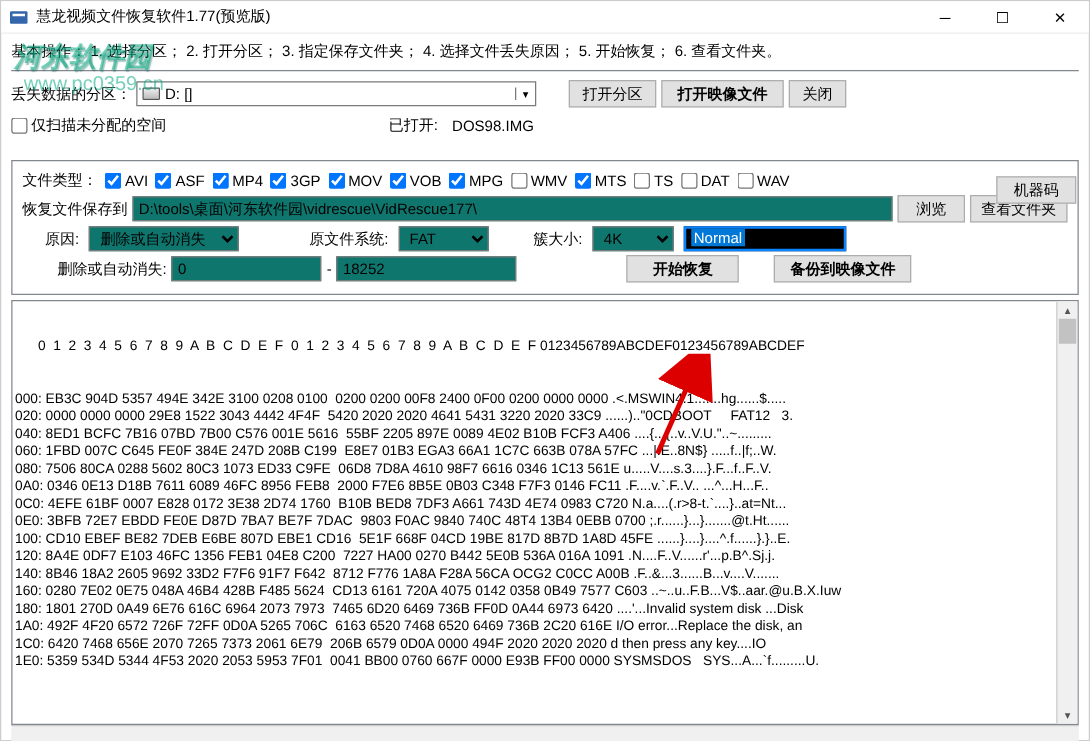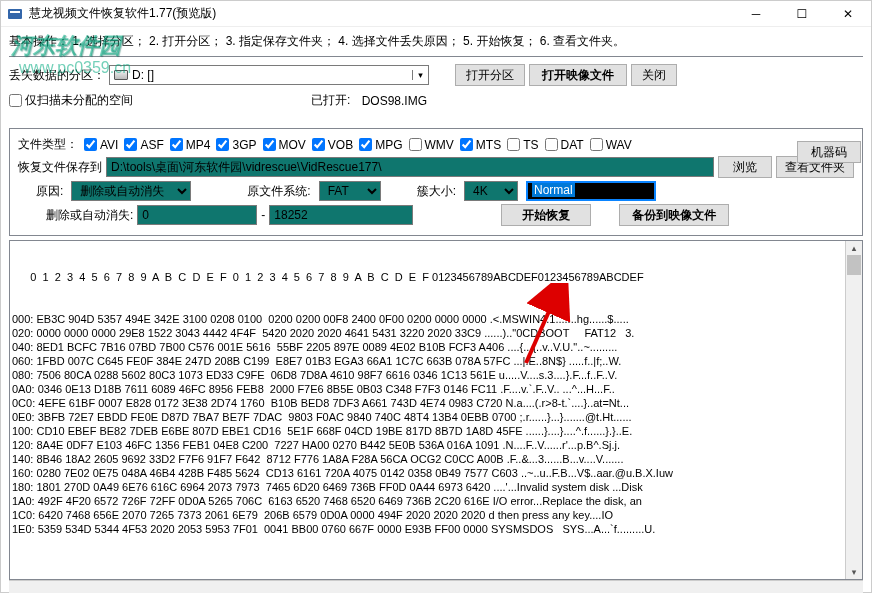--- a/index.html
+++ b/index.html
@@ -143,24 +143,24 @@
         <input type="text" style="flex: 1 1 0%;" value="D:\tools\桌面\河东软件园\vidrescue\VidRescue177\">
         <button class="btn" style="min-width:54px">浏览</button>
         <button class="btn">查看文件夹</button>
       </div>
       <div class="row" style="gap:8px">
         <span style="width:10px"></span>
         <span class="label">原因:</span>
         <select style="width:120px"><option>删除或自动消失</option></select>
         <span style="width:40px"></span>
         <span class="label">原文件系统:</span>
-        <select style="width:62px"><option>FAT</option></select>
+        <select style="width:72px"><option>FAT</option></select>
         <span style="width:20px"></span>
         <span class="label">簇大小:</span>
-        <select style="width:54px"><option>4K</option></select>
+        <select style="width:65px"><option>4K</option></select>
         <div class="highlight-sel" style="width:130px"><span>Normal</span></div>
       </div>
       <div class="row">
         <span style="width:24px"></span>
         <span class="label">删除或自动消失:</span>
         <input type="text" style="width: 120px;" value="0">
         <span>-</span>
         <input type="text" style="width: 144px;" value="18252">
         <span style="width:80px"></span>
         <button class="btn btn-wide">开始恢复</button>

